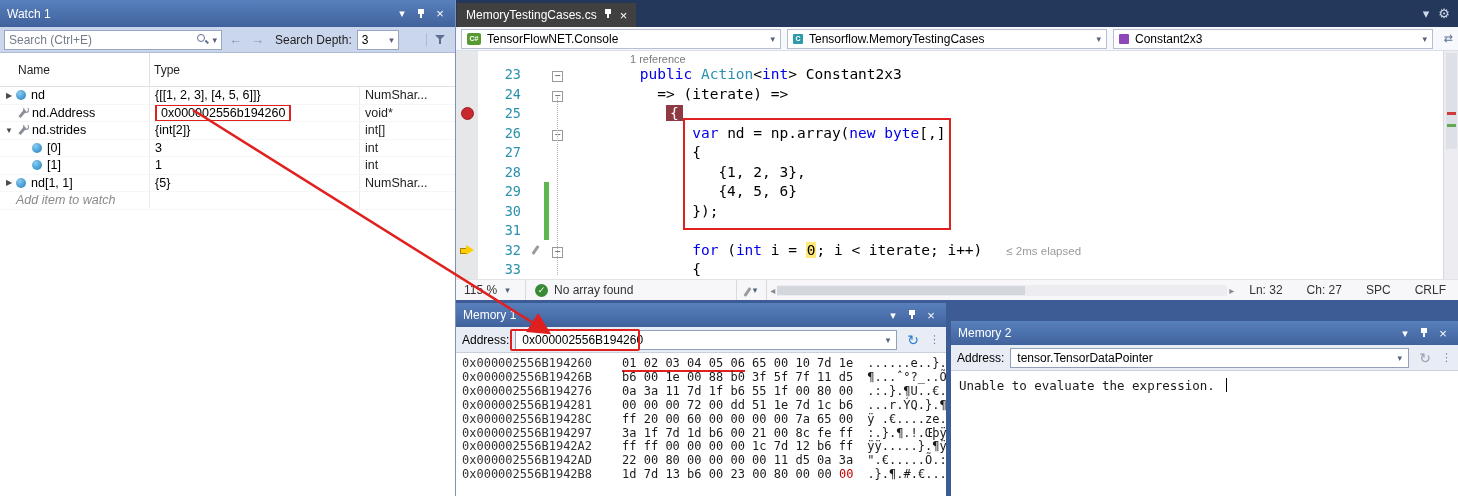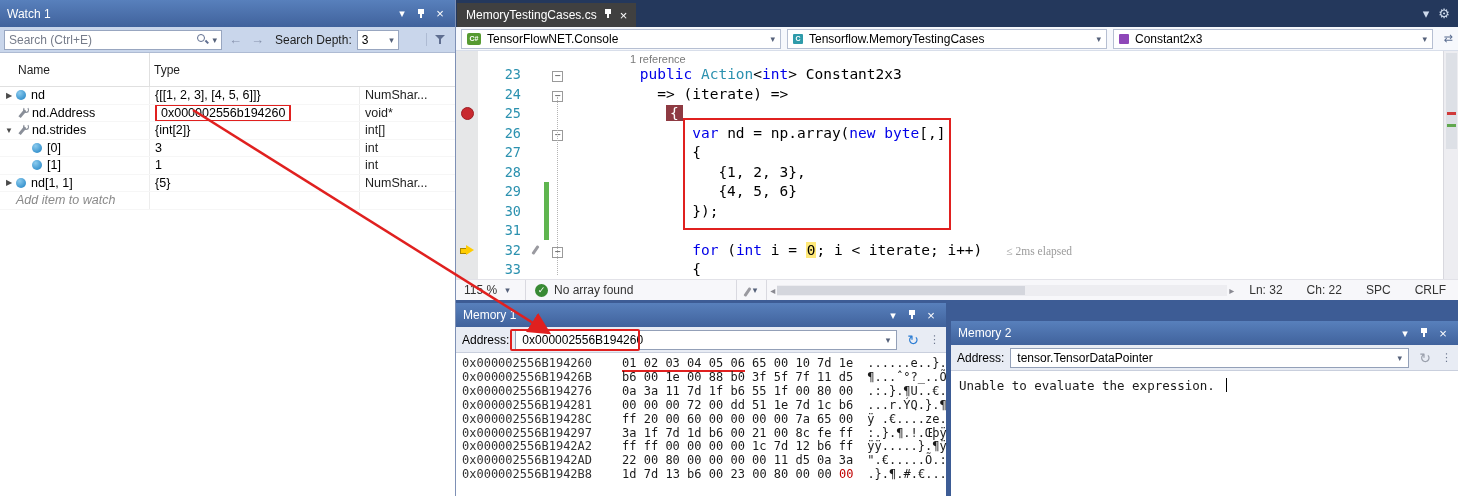--- a/index.html
+++ b/index.html
@@ -69,21 +69,21 @@
 .cl-lens{height:14px;line-height:14px}
 .cl-bp{width:22px;background:#E6E7E8;flex:none;position:relative}
 .cl-num{width:48px;flex:none;text-align:right;padding-right:5px;color:#2B91AF;font-size:13.5px}
 .cl-gut{width:18px;flex:none;position:relative;display:flex;justify-content:center}
 .cl-out{width:26px;flex:none}
 .cl-code{flex:1;white-space:pre;color:#000}
 .lens-txt{font-family:"Liberation Sans",sans-serif;font-size:11px;color:#7A7A7A}
 .seg-k{color:#0000E8}.seg-t{color:#2B91AF}.seg-p{color:#000}
 .seg-y{background:#FFE97A;padding:0 1px}
 .seg-bp{background:#8E3A42;color:#fff;padding:0 4px}
-.seg-els{color:#9B9B9B;font-family:Liberation Serif, serif;font-size:11.5px;margin-left:24px}
+.seg-els{color:#9B9B9B;font-family:Liberation Sans, sans-serif;font-size:11.5px;margin-left:24px}
 .bp-dot{position:absolute;left:5px;top:3px;width:13px;height:13px;border-radius:50%;background:#C8292F;border:1px solid #9E1E24}
 .cur-arrow{position:absolute;left:4px;top:4px;width:14px;height:11px}
 .cur-arrow::before{content:"";position:absolute;left:0;top:3.5px;width:6px;height:4px;background:#FFCC00;border:1px solid #A98600;border-right:none}
 .cur-arrow::after{content:"";position:absolute;left:6px;top:0;border-left:8px solid #FFCC00;border-top:5.5px solid transparent;border-bottom:5.5px solid transparent}
 .pencil-bar{width:3px;height:10px;background:#9A9AA0;transform:rotate(35deg);display:inline-block;margin-top:4px;border-radius:1px}
 .obox{display:inline-block;width:11px;height:11px;border:1px solid #9A9A9A;background:#fff;line-height:8px;font-size:10px;color:#555;margin:4px 0 0 8px;text-align:center}
 .outline-vline{position:absolute;left:101px;top:46px;height:178px;border-left:1px dotted #B4B4B4}
 .change-bar{position:absolute;left:88px;top:131px;width:5px;height:58px;background:#5FB54F}
 .code-annot-box{position:absolute;left:227px;top:67px;width:268px;height:112px;border:2px solid #E0201F;z-index:30;pointer-events:none}
 .vscroll{position:absolute;right:0;top:0;width:15px;height:228px;background:#EDEDF1;border-left:1px solid #D8D8DE}
@@ -390,21 +390,21 @@
         <span class="chev">▾</span>
       </div>
       <div class="hscroll">
         <span>◂</span>
         <div class="track">
             <div class="hthumb"></div>
           </div>
         <span>▸</span>
       </div>
       <span class="stat-item">Ln: 32</span>
-      <span class="stat-item">Ch: 22</span>
+      <span class="stat-item">Ch: 27</span>
       <span class="stat-item">SPC</span>
       <span class="stat-item">CRLF</span>
     </div>
   </section>
 
   <section class="panel mem1">
     <div class="ttl">
       <span class="t">Memory 1</span>
       <span class="ticon">▾</span>
       <span class="ticon">

